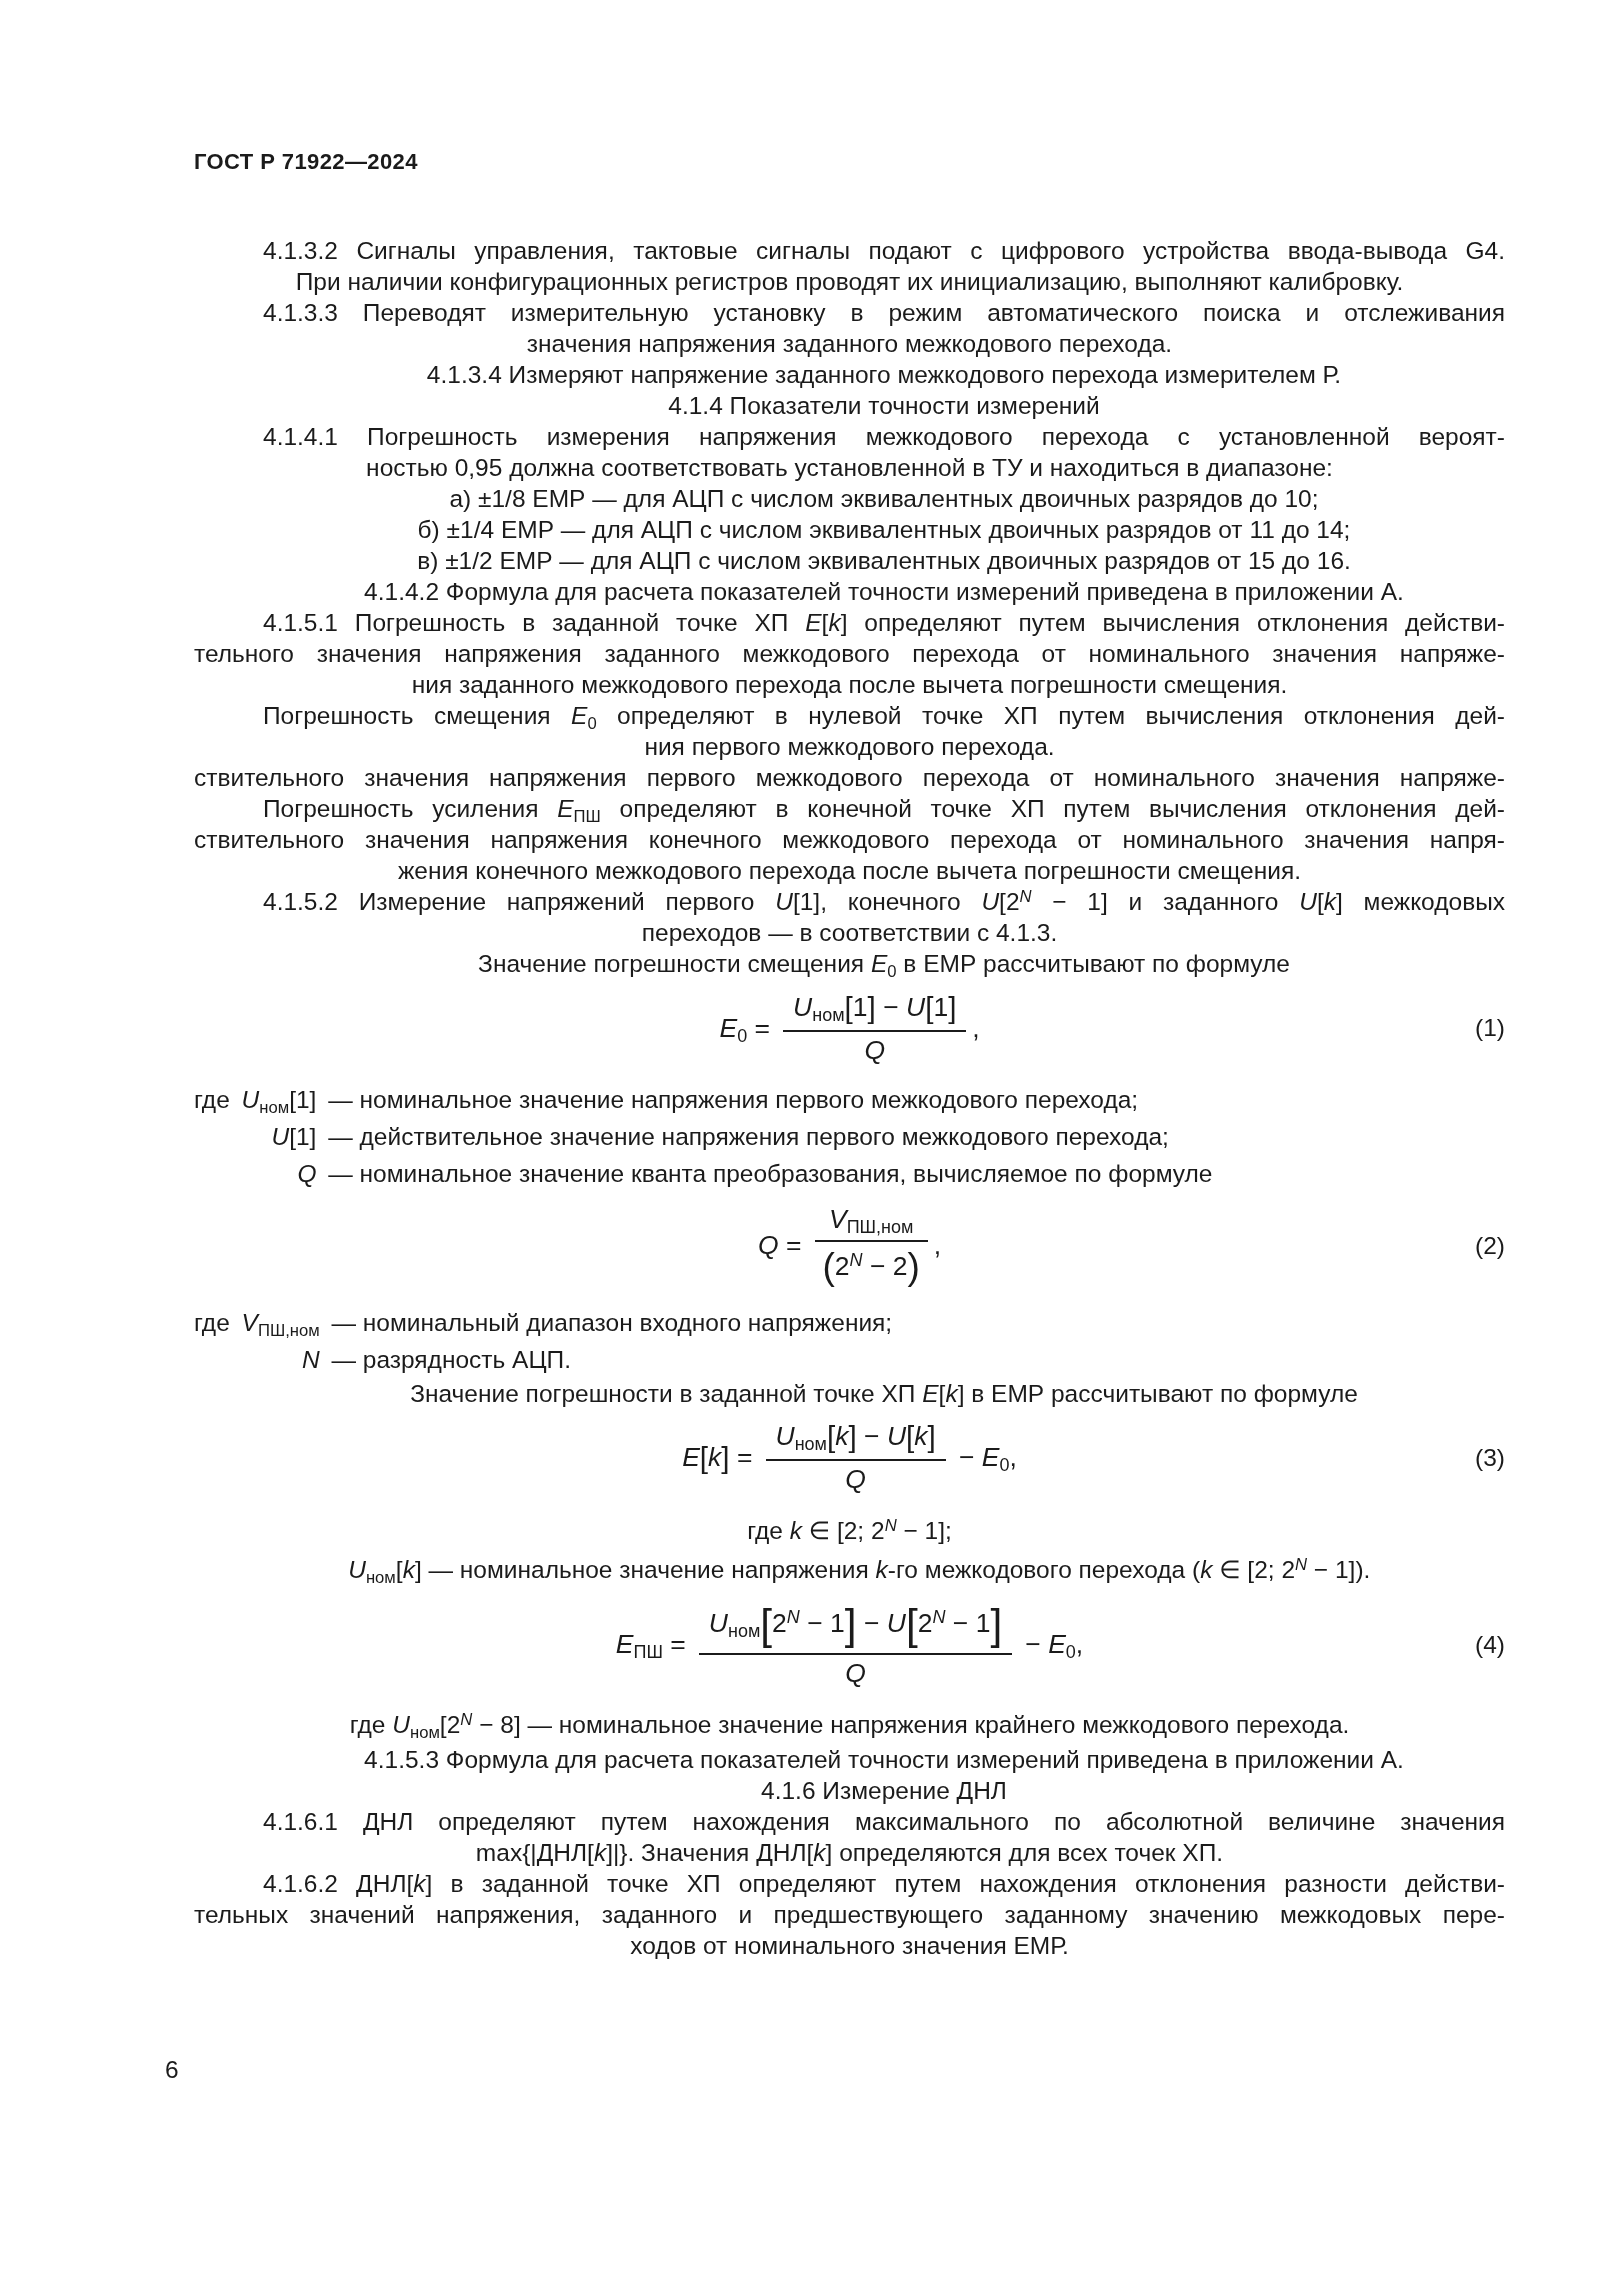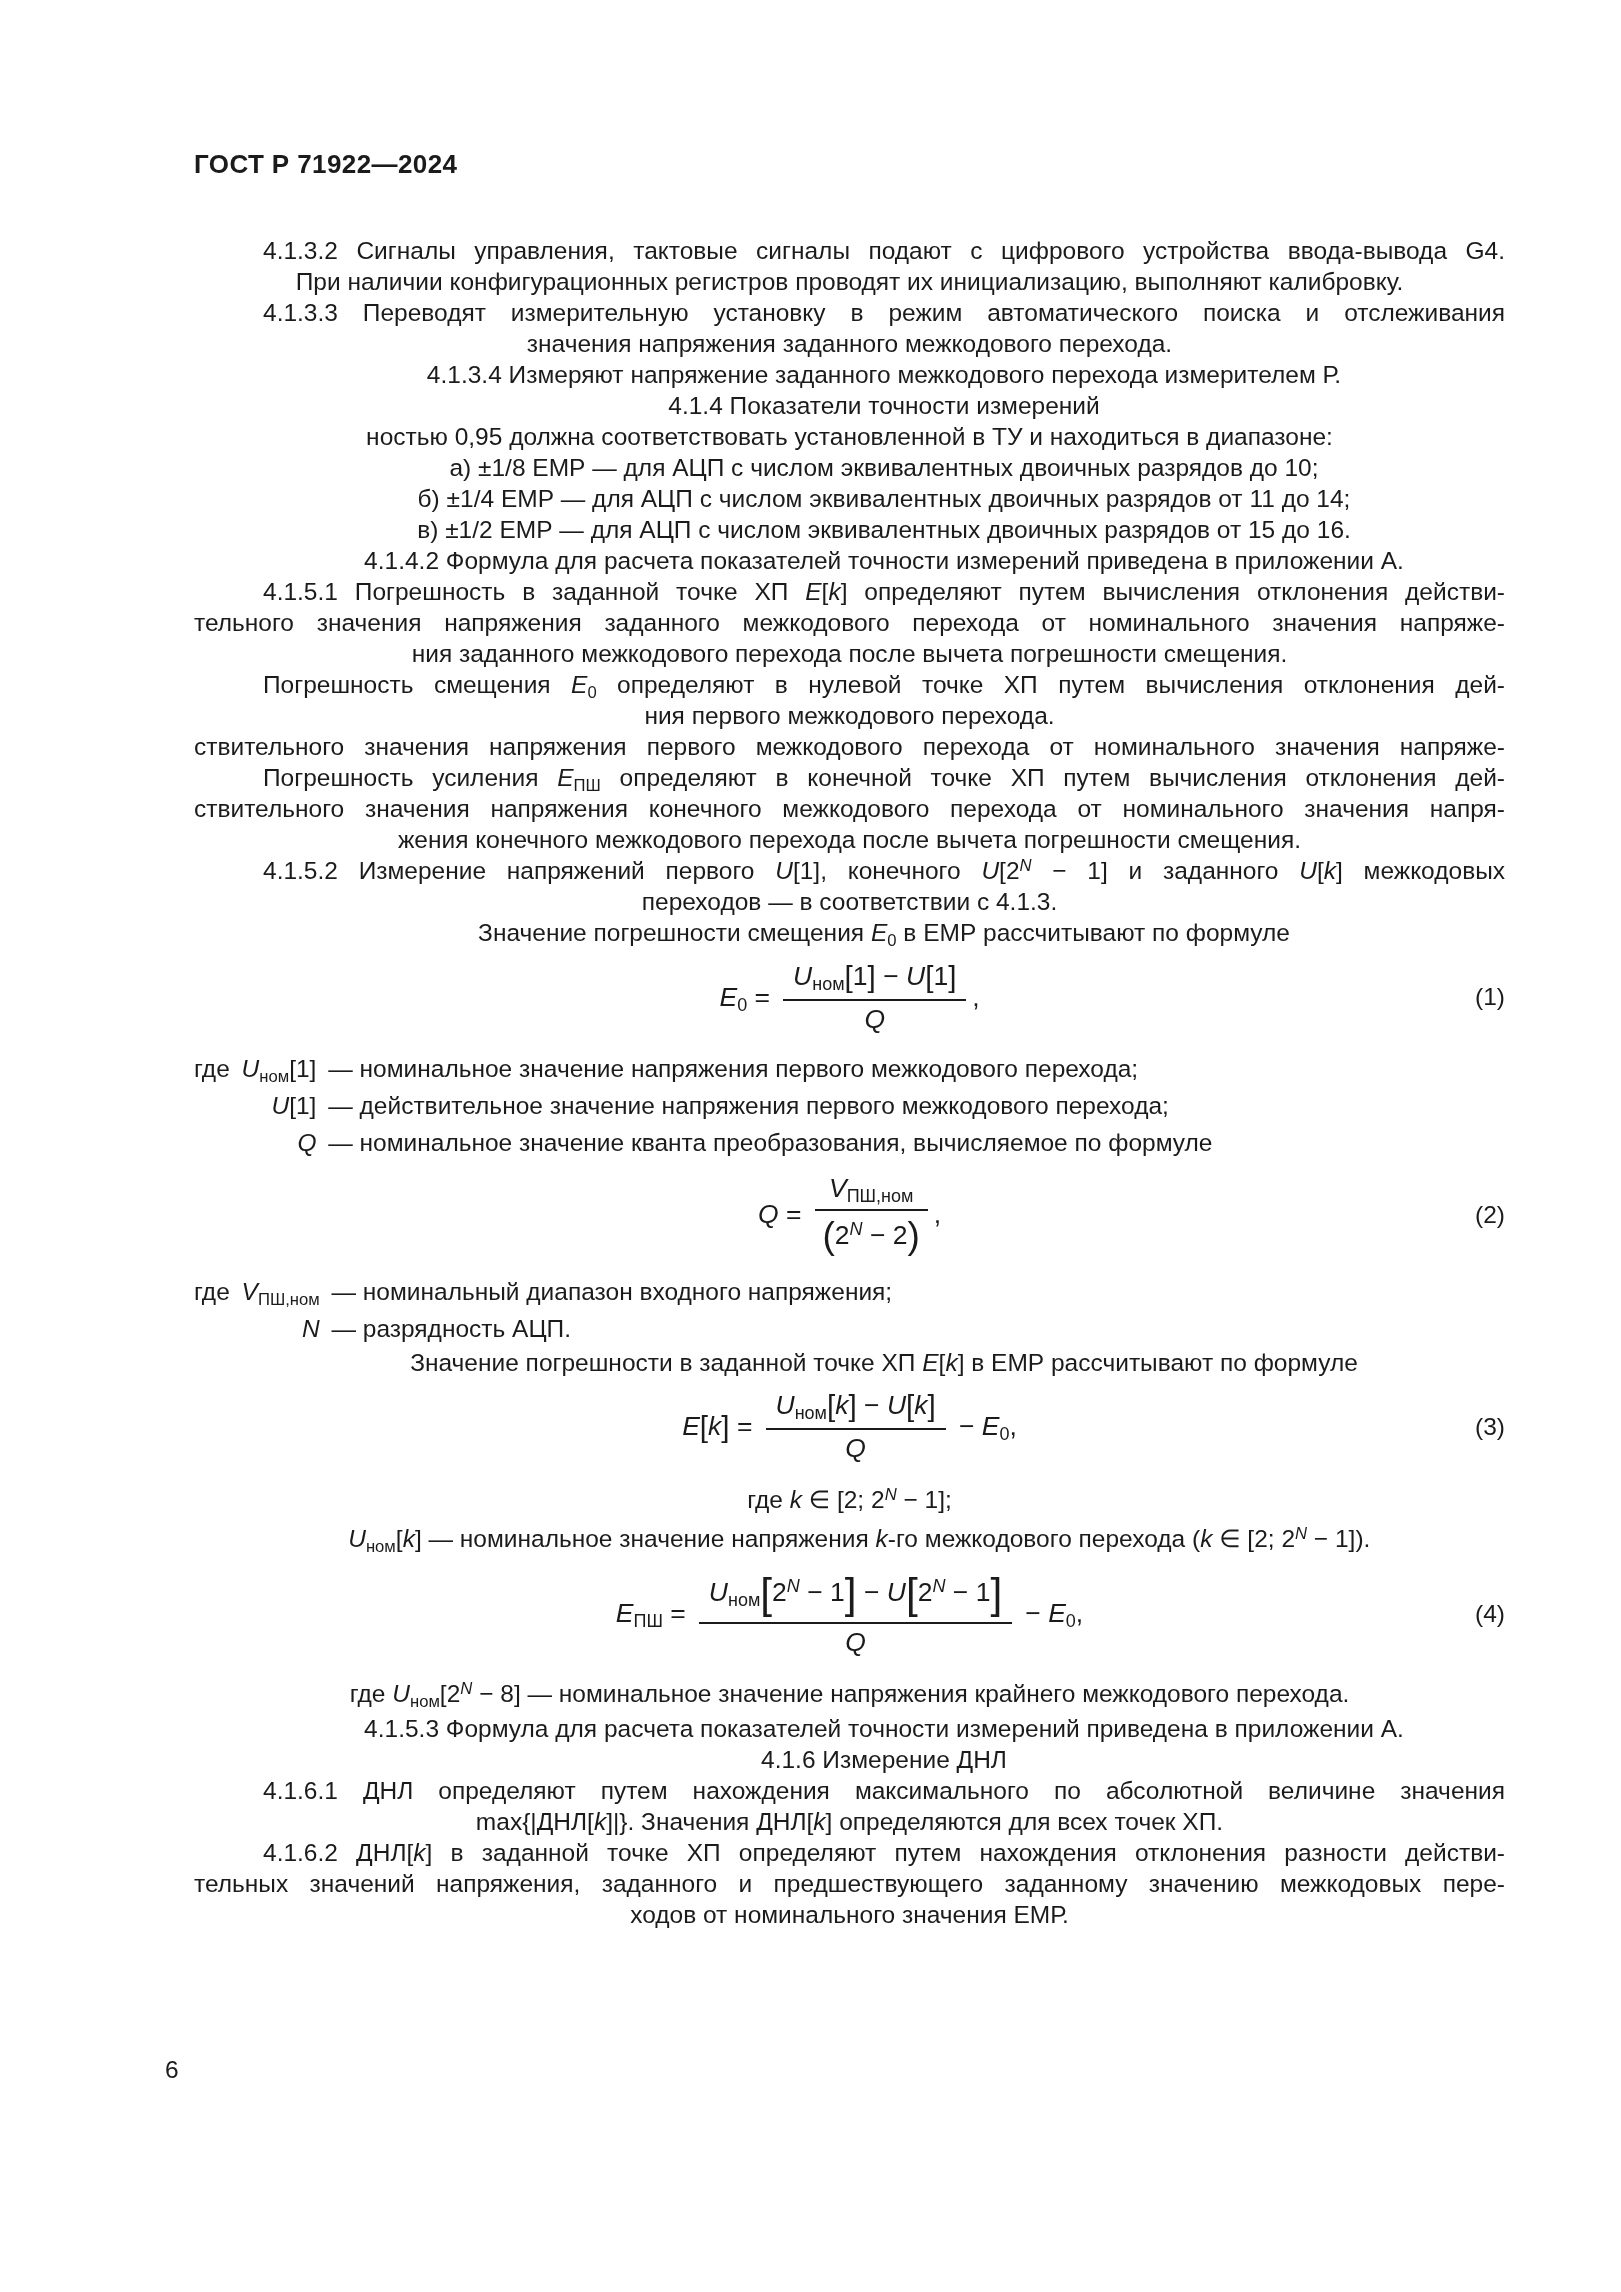--- a/index.html
+++ b/index.html
@@ -7,21 +7,21 @@
     position:relative;
     width:1621px;height:2293px;
     background:#ffffff;
     color:#1b1b1b;
     font-family:"Liberation Sans",sans-serif;
     font-size:24.5px;
     overflow:hidden;
   }
   .running-header{
     position:absolute;left:194px;top:149px;
-    font-weight:bold;font-size:26px;letter-spacing:0.4px;
+    font-weight:bold;font-size:22px;letter-spacing:0.4px;
   }
   .content{
     position:absolute;left:194px;top:235px;width:1311px;
   }
   .line{line-height:31px;text-align:center;}
   .jst{text-align:justify;text-align-last:justify;}
   .ind{text-indent:69px;}
   .ind2{text-indent:19.6px;}
   .bold{font-weight:normal;}
   .tall{line-height:39px;}
@@ -55,20 +55,21 @@
 
 <div class="page">
   <div class="running-header">ГОСТ Р 71922—2024</div>
   <div class="content" id="doc-content">
       <div class="line ind jst"><span>4.1.3.2 Сигналы управления, тактовые сигналы подают с цифрового устройства ввода-вывода G4.</span></div>
       <div class="line"><span>При наличии конфигурационных регистров проводят их инициализацию, выполняют калибровку.</span></div>
       <div class="line ind jst"><span>4.1.3.3 Переводят измерительную установку в режим автоматического поиска и отслеживания</span></div>
       <div class="line"><span>значения напряжения заданного межкодового перехода.</span></div>
       <div class="line ind"><span>4.1.3.4 Измеряют напряжение заданного межкодового перехода измерителем Р.</span></div>
       <div class="line ind bold"><span>4.1.4 Показатели точности измерений</span></div>
+      <div class="line ind jst"><span>4.1.4.1 Погрешность измерения напряжения межкодового перехода с установленной вероят-</span></div>
       <div class="line"><span>ностью 0,95 должна соответствовать установленной в ТУ и находиться в диапазоне:</span></div>
       <div class="line ind"><span>а) ±1/8 ЕМР — для АЦП с числом эквивалентных двоичных разрядов до 10;</span></div>
       <div class="line ind"><span>б) ±1/4 ЕМР — для АЦП с числом эквивалентных двоичных разрядов от 11 до 14;</span></div>
       <div class="line ind"><span>в) ±1/2 ЕМР — для АЦП с числом эквивалентных двоичных разрядов от 15 до 16.</span></div>
       <div class="line ind"><span>4.1.4.2 Формула для расчета показателей точности измерений приведена в приложении А.</span></div>
       <div class="line ind jst"><span>4.1.5.1 Погрешность в заданной точке ХП </span><span class="seg-i">E</span><span>[</span><span class="seg-i">k</span><span>] определяют путем вычисления отклонения действи-</span></div>
       <div class="line jst"><span>тельного значения напряжения заданного межкодового перехода от номинального значения напряже-</span></div>
       <div class="line"><span>ния заданного межкодового перехода после вычета погрешности смещения.</span></div>
       <div class="line ind jst"><span>Погрешность смещения </span><span class="seg-i">E</span><span class="seg-sub">0</span><span> определяют в нулевой точке ХП путем вычисления отклонения дей-</span></div>
       <div class="line"><span>ния первого межкодового перехода.</span></div>

